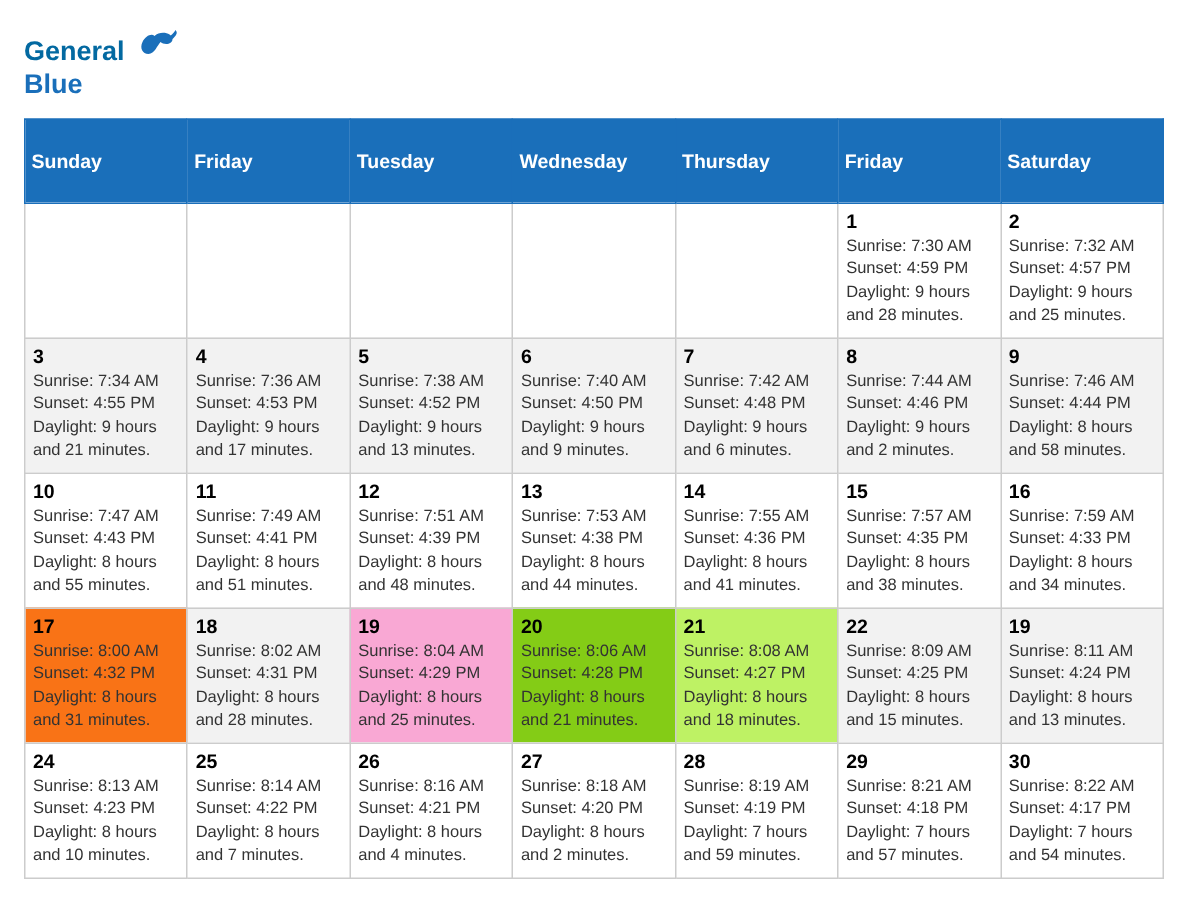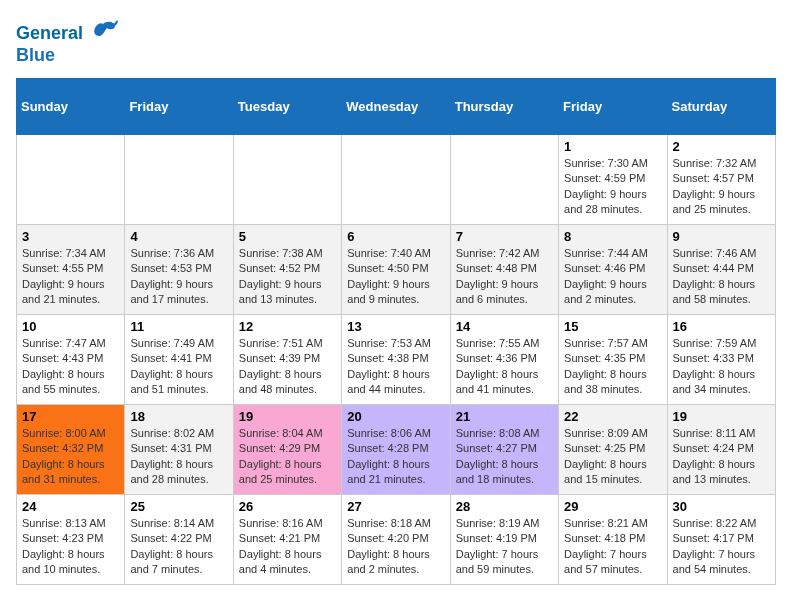--- a/index.html
+++ b/index.html
@@ -201,25 +201,25 @@
           <div class="day-info">Sunrise: 8:00 AM<br>Sunset: 4:32 PM<br>Daylight: 8 hours and 31 minutes.</div>
         </td>
         <td style="background: rgb(242, 242, 242);">
           <div class="day-number">18</div>
           <div class="day-info">Sunrise: 8:02 AM<br>Sunset: 4:31 PM<br>Daylight: 8 hours and 28 minutes.</div>
         </td>
         <td style="background: #f9a8d4;">
           <div class="day-number">19</div>
           <div class="day-info">Sunrise: 8:04 AM<br>Sunset: 4:29 PM<br>Daylight: 8 hours and 25 minutes.</div>
         </td>
-        <td style="background: #c4b5fd;">
+        <td style="background: #84cc16;">
           <div class="day-number">20</div>
           <div class="day-info">Sunrise: 8:06 AM<br>Sunset: 4:28 PM<br>Daylight: 8 hours and 21 minutes.</div>
         </td>
-        <td style="background: #c4b5fd;">
+        <td style="background: #bef264;">
           <div class="day-number">21</div>
           <div class="day-info">Sunrise: 8:08 AM<br>Sunset: 4:27 PM<br>Daylight: 8 hours and 18 minutes.</div>
         </td>
         <td style="background: rgb(242, 242, 242); margin-top: 24px;">
           <div class="day-number">22</div>
           <div class="day-info">Sunrise: 8:09 AM<br>Sunset: 4:25 PM<br>Daylight: 8 hours and 15 minutes.</div>
         </td>
         <td style="background: rgb(242, 242, 242);">
           <div class="day-number">19</div>
           <div class="day-info">Sunrise: 8:11 AM<br>Sunset: 4:24 PM<br>Daylight: 8 hours and 13 minutes.</div>

